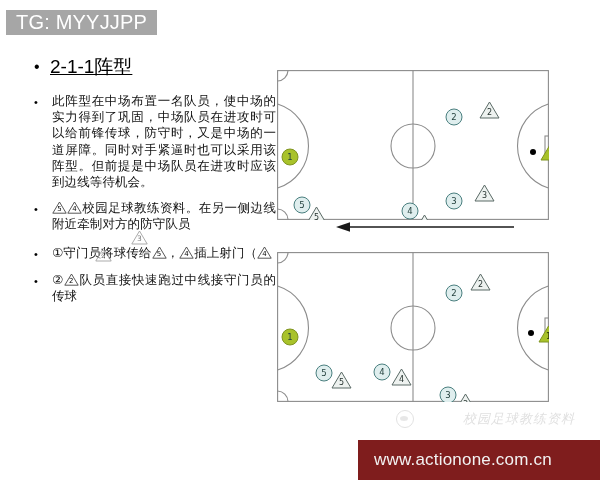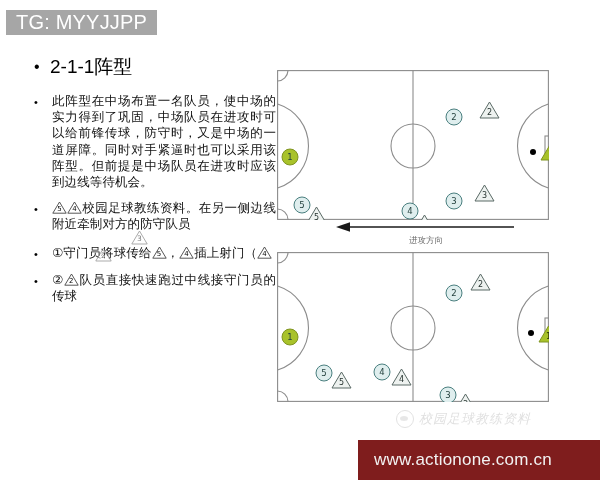--- a/index.html
+++ b/index.html
@@ -49,20 +49,21 @@
     width: 16px;
     flex: 0 0 16px;
     text-align: left;
     color: #000;
   }
   #slide-title {
     font-size: 19px;
     line-height: 24px;
     font-family: "Liberation Sans", sans-serif;
     white-space: nowrap;
+    text-decoration: underline;
   }
 
   .para {
     display: flex;
     align-items: flex-start;
     margin-bottom: 10px;
   }
   .para-bullet {
     font-size: 11px;
     line-height: 16px;
@@ -169,20 +170,21 @@
     border-radius: 50%;
     background: #c8c8c8;
   }
   #wm-brand .wm-text {
     font-size: 13px;
     line-height: 16px;
     color: #b5b5b5;
     font-family: "DejaVu Sans", sans-serif;
     letter-spacing: 1px;
     font-style: italic;
+    margin-left: 44px;
   }
 
   #wm-url-bar {
     position: absolute;
     left: 358px;
     top: 440px;
     width: 242px;
     height: 53px;
     background: #7f1d1d;
   }
@@ -337,21 +339,20 @@
         <circle cx="256" cy="82" r="3" fill="#000000"></circle>
       </g>
   </svg>
 </div>
 
 <div id="dir-arrow">
   <svg width="180" height="14" viewBox="0 0 180 14">
     <line x1="12" y1="5" x2="178" y2="5" stroke="#1a1a1a" stroke-width="1.6"></line>
     <polygon points="0,5 14,0.2 14,9.8" fill="#1a1a1a"></polygon>
   </svg>
-  <div id="dir-label">进攻方向</div>
 </div>
 
 <div class="pitch" id="pitch-bottom" style="left:277px; top:252px;">
   <svg width="272" height="150" viewBox="0 0 272 150">
     <g class="pitch-lines" fill="none" stroke="#8c8c8c" stroke-width="1.1">
       <rect x="0.6" y="0.6" width="270.8" height="148.8"></rect>
       <line x1="136" y1="0.6" x2="136" y2="149.4"></line>
       <circle cx="136" cy="76" r="22"></circle>
       <path d="M 0.6 34 A 44 44 0 0 1 0.6 118"></path>
       <path d="M 271.4 34 A 44 44 0 0 0 271.4 118"></path>

